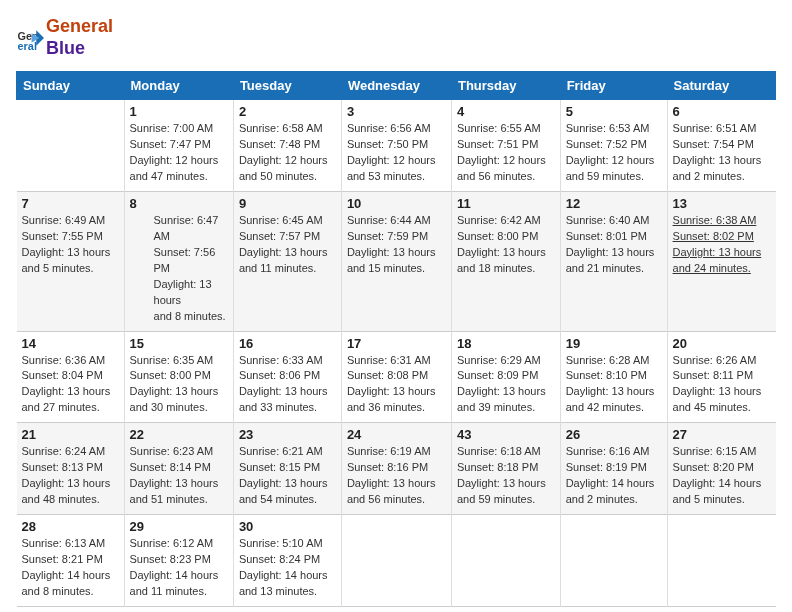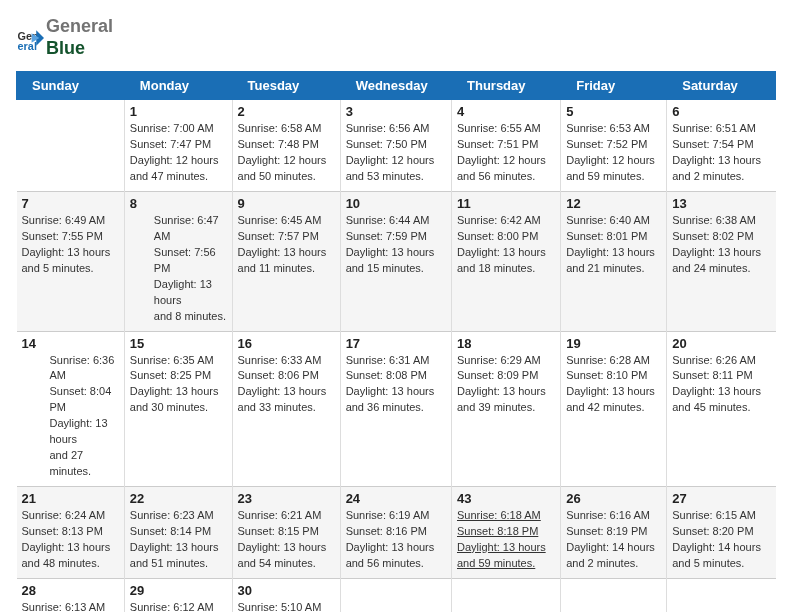--- a/index.html
+++ b/index.html
@@ -20,21 +20,21 @@
       display: flex;
       align-items: center;
     }
     .logo-text {
       font-size: 18px;
       font-weight: bold;
       color: #333;
       line-height: 1.2;
     }
     .logo-text span {
-      color: #737373;
+      color: #c2410c;
     }
     .logo-icon {
       width: 28px;
       height: 28px;
       margin-right: 2px;
     }
     .title-block {
       text-align: right;
     }
     .month-title {
@@ -48,21 +48,21 @@
     }
     table {
       width: 100%;
       border-collapse: collapse;
       font-size: 11px;
     }
     thead tr th {
       background-color: #1a6eb5;
       color: #fff;
       text-align: left;
-      padding: 6px 15px;
+      padding: 6px 6px;
       font-size: 13px;
       font-weight: bold;
       border: 1px solid #1a6eb5;
     }
     tbody tr {
       border-bottom: 1px solid #ccc;
     }
     tbody tr:nth-child(odd) {
       background: #fff;
     }
@@ -96,21 +96,21 @@
   <div class="logo">
     <svg class="logo-icon" viewBox="0 0 36 36" xmlns="http://www.w3.org/2000/svg">
       <text x="2" y="20" font-size="14" font-weight="bold" fill="#333">Gen</text>
       <text x="2" y="33" font-size="14" font-weight="bold" fill="#1a6eb5">eral</text>
 
       <polygon points="26,8 36,18 26,28" fill="#1a6eb5"></polygon>
       <polygon points="20,12 30,18 20,24" fill="#5ba3e0"></polygon>
     </svg>
     <div>
       <div class="logo-text">
-        <span>General</span><br><span style="color:#14532d">Blue</span>
+        <span>General</span><br><span style="color:#4c1d95">Blue</span>
       </div>
     </div>
   </div>
   <div class="title-block">
     <div class="month-title"></div>
     <div class="subtitle"></div>
   </div>
 </div>
 
 <table>
@@ -209,38 +209,38 @@
         </td>
         <td>
           <span class="day-num">12</span>
           <div class="day-info" style="white-space: pre-line;">Sunrise: 6:40 AM
 Sunset: 8:01 PM
 Daylight: 13 hours
 and 21 minutes.</div>
         </td>
         <td>
           <span class="day-num">13</span>
-          <div class="day-info" style="white-space: pre-line;">Sunrise: 6:38 AM
+          <div class="day-info" style="white-space: pre-line; text-decoration: underline;">Sunrise: 6:38 AM
 Sunset: 8:02 PM
 Daylight: 13 hours
 and 24 minutes.</div>
         </td>
       </tr>
       <tr>
         <td>
           <span class="day-num">14</span>
-          <div class="day-info" style="white-space: pre-line; margin-left: 28px;">Sunrise: 6:36 AM
+          <div class="day-info" style="white-space: pre-line;">Sunrise: 6:36 AM
 Sunset: 8:04 PM
 Daylight: 13 hours
 and 27 minutes.</div>
         </td>
         <td>
           <span class="day-num">15</span>
           <div class="day-info" style="white-space: pre-line;">Sunrise: 6:35 AM
-Sunset: 8:25 PM
+Sunset: 8:00 PM
 Daylight: 13 hours
 and 30 minutes.</div>
         </td>
         <td>
           <span class="day-num">16</span>
           <div class="day-info" style="white-space: pre-line;">Sunrise: 6:33 AM
 Sunset: 8:06 PM
 Daylight: 13 hours
 and 33 minutes.</div>
         </td>
@@ -297,21 +297,21 @@
         </td>
         <td>
           <span class="day-num">24</span>
           <div class="day-info" style="white-space: pre-line;">Sunrise: 6:19 AM
 Sunset: 8:16 PM
 Daylight: 13 hours
 and 56 minutes.</div>
         </td>
         <td>
           <span class="day-num">43</span>
-          <div class="day-info" style="white-space: pre-line; text-decoration: underline;">Sunrise: 6:18 AM
+          <div class="day-info" style="white-space: pre-line;">Sunrise: 6:18 AM
 Sunset: 8:18 PM
 Daylight: 13 hours
 and 59 minutes.</div>
         </td>
         <td>
           <span class="day-num">26</span>
           <div class="day-info" style="white-space: pre-line;">Sunrise: 6:16 AM
 Sunset: 8:19 PM
 Daylight: 14 hours
 and 2 minutes.</div>

